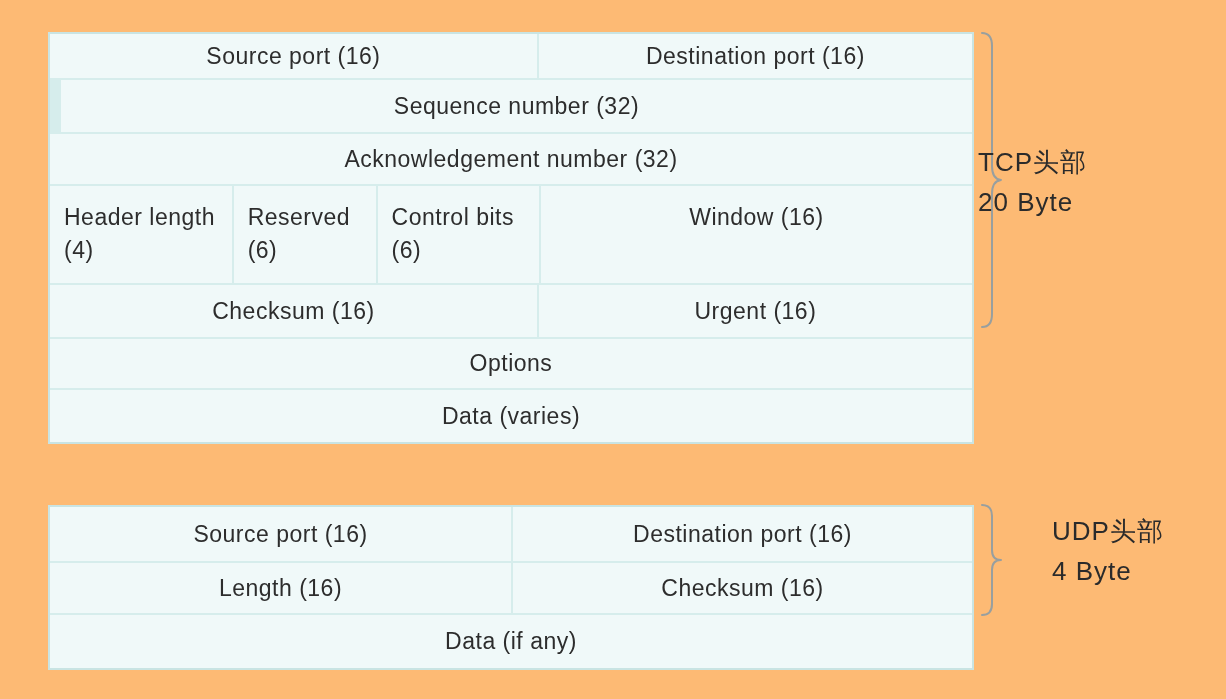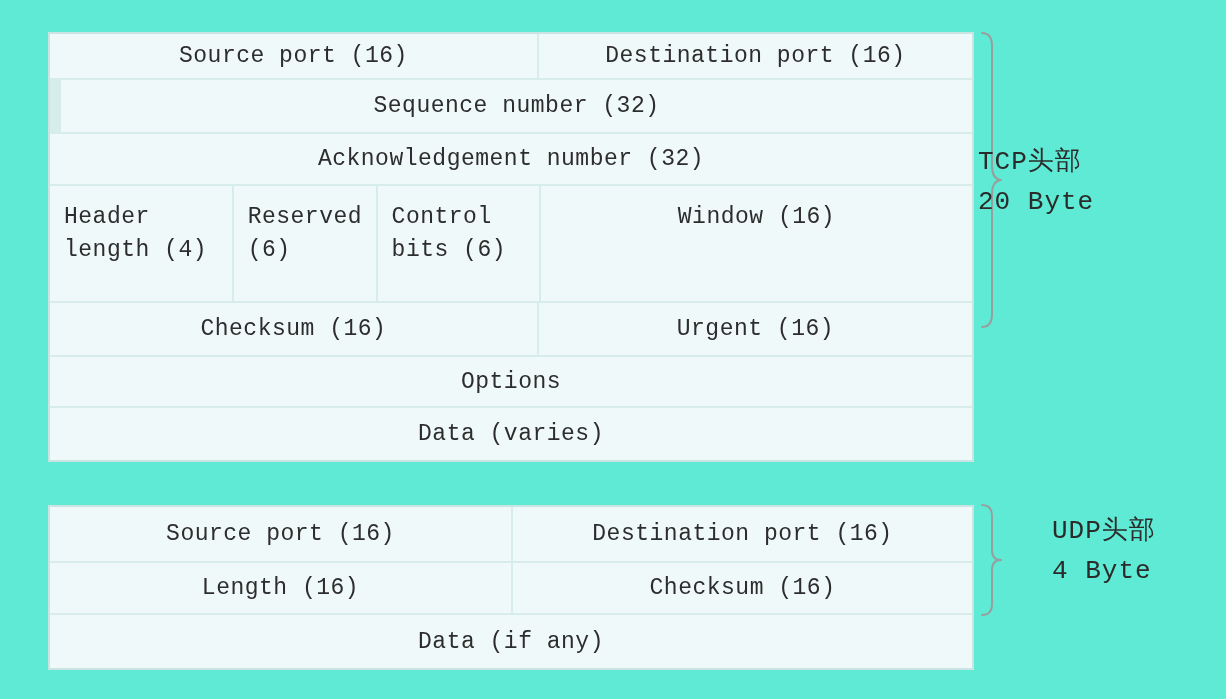--- a/index.html
+++ b/index.html
@@ -4,23 +4,23 @@
 <style>
   html, body {
     margin: 0;
     padding: 0;
     background: #ffffff;
   }
   .canvas {
     position: relative;
     width: 1226px;
     height: 699px;
-    background: #5eead4;
+    background: #fdba74;
     overflow: hidden;
-    font-family: Liberation Mono, monospace;
+    font-family: Liberation Sans, sans-serif;
     color: #2d2d2d;
   }
   .hdr-table {
     position: absolute;
     left: 48px;
     width: 926px;
     box-sizing: border-box;
     border: 2px solid #c9e4e3;
     background: #d6edec; 
     display: flex;
@@ -41,21 +41,21 @@
     font-size: 23px;
     letter-spacing: 0.5px;
     white-space: pre-line;
     box-sizing: border-box;
   }
   
   #tcp-table { top: 32px; }
   #tcp-table .r1 { height: 44px; }
   #tcp-table .r2 { height: 52px; padding-left: 11px; }
   #tcp-table .r3 { height: 50px; }
-  #tcp-table .r4 { height: 115px; }
+  #tcp-table .r4 { height: 97px; }
   #tcp-table .r5 { height: 52px; }
   #tcp-table .r6 { height: 49px; }
   #tcp-table .r7 { height: 52px; }
   .w-53   { width: 52.8%; flex: none; }
   .w-rest { flex: 1; }
   .w-20   { width: 19.7%; flex: none; }
   .w-155  { width: 15.4%; flex: none; }
   .w-175  { width: 17.5%; flex: none; }
   .cell.top-left {
     align-items: flex-start;

